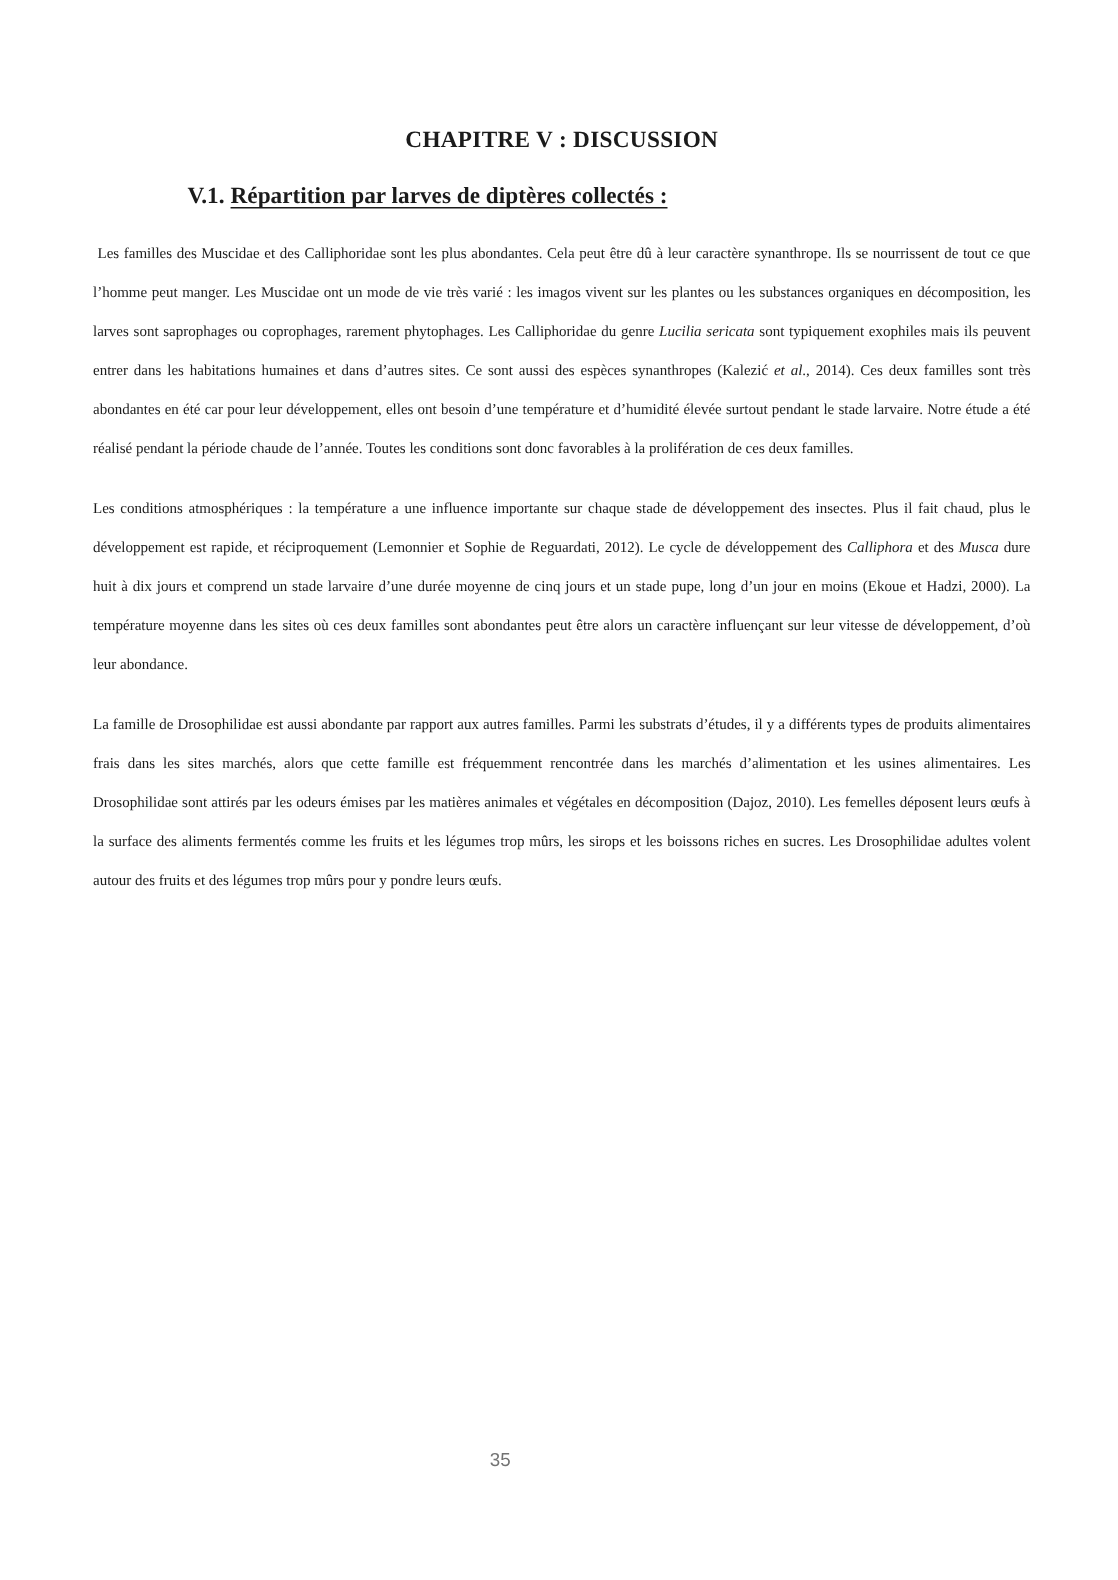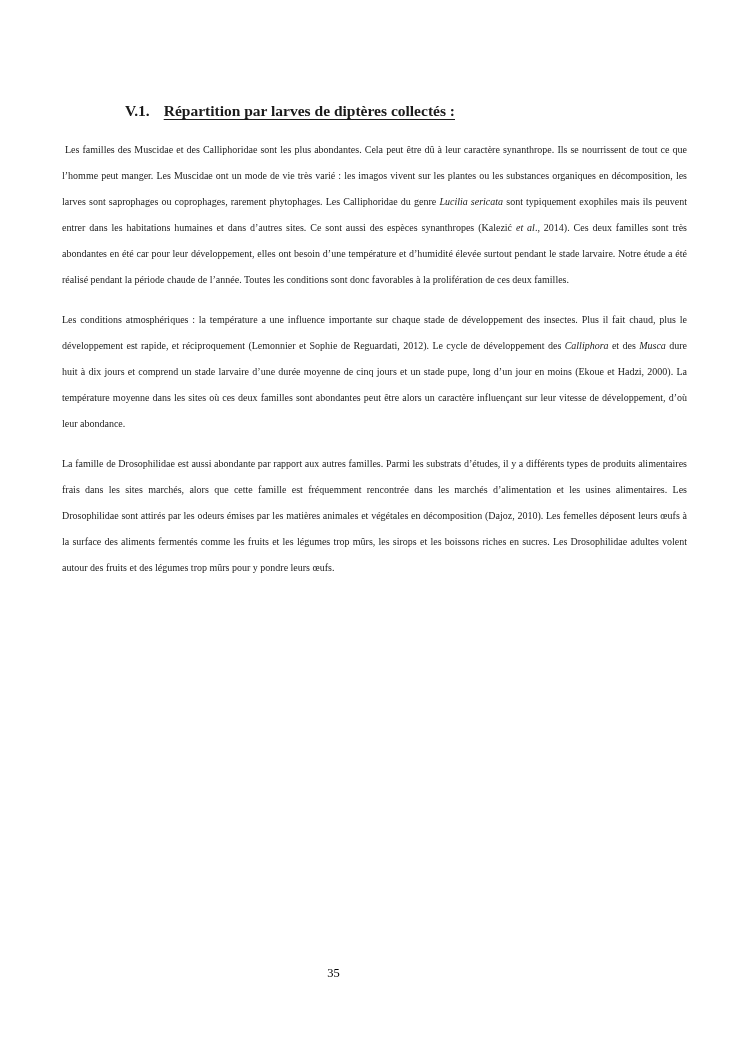--- a/index.html
+++ b/index.html
@@ -28,21 +28,21 @@
     letter-spacing: 0.2px;
   }
   .section-heading {
     margin: 17px 0 0 63px;
     font-weight: bold;
     font-size: 15.5px;
     line-height: 20px;
   }
   .section-number {
     display: inline-block;
-    margin-right: 14px;
+    margin-right: 4px;
   }
   .section-heading-text {
     text-decoration: underline;
     text-underline-offset: 3px;
   }
   .body-para {
     font-size: 10px;
     line-height: 26px;
     text-align: justify;
     margin: 14px 0 0 0;
@@ -53,29 +53,30 @@
   }
   .seg-italic {
     font-style: italic;
   }
   .footer {
     position: absolute;
     top: 966px;
     left: 0;
     width: 667px;
     text-align: center;
-    font-family: Liberation Serif, serif;
+    font-family: Liberation Sans, sans-serif;
     font-size: 12.5px;
-    color: #000000;
+    color: #737373;
   }
 </style>
 </head>
 <body>
 
 <div class="page">
+  <div class="doc-title">CHAPITRE V : DISCUSSION</div>
 
   <div class="section-heading">
     <span class="section-number">V.1.</span><span class="section-heading-text">Répartition par larves de diptères collectés :</span>
   </div>
 
   <main id="doc-body">
       <p class="body-para"><span class="seg-normal">Les familles des Muscidae et des Calliphoridae sont les plus abondantes. Cela peut être dû à leur caractère synanthrope. Ils se nourrissent de tout ce que l’homme peut manger. Les Muscidae ont un mode de vie très varié : les imagos vivent sur les plantes ou les substances organiques en décomposition, les larves sont saprophages ou coprophages, rarement phytophages. Les Calliphoridae du genre </span><span class="seg-italic">Lucilia sericata</span><span class="seg-normal"> sont typiquement exophiles mais ils peuvent entrer dans les habitations humaines et dans d’autres sites. Ce sont aussi des espèces synanthropes (Kalezić </span><span class="seg-italic">et al</span><span class="seg-normal">., 2014). Ces deux familles sont très abondantes en été car pour leur développement, elles ont besoin d’une température et d’humidité élevée surtout pendant le stade larvaire. Notre étude a été réalisé pendant la période chaude de l’année. Toutes les conditions sont donc favorables à la prolifération de ces deux familles.</span></p>
       <p class="body-para"><span class="seg-normal">Les conditions atmosphériques : la température a une influence importante sur chaque stade de développement des insectes. Plus il fait chaud, plus le développement est rapide, et réciproquement (Lemonnier et Sophie de Reguardati, 2012). Le cycle de développement des </span><span class="seg-italic">Calliphora</span><span class="seg-normal"> et des </span><span class="seg-italic">Musca</span><span class="seg-normal"> dure huit à dix jours et comprend un stade larvaire d’une durée moyenne de cinq jours et un stade pupe, long d’un jour en moins (Ekoue et Hadzi, 2000). La température moyenne dans les sites où ces deux familles sont abondantes peut être alors un caractère influençant sur leur vitesse de développement, d’où leur abondance.</span></p>
       <p class="body-para"><span class="seg-normal">La famille de Drosophilidae est aussi abondante par rapport aux autres familles. Parmi les substrats d’études, il y a différents types de produits alimentaires frais dans les sites marchés, alors que cette famille est fréquemment rencontrée dans les marchés d’alimentation et les usines alimentaires. Les Drosophilidae sont attirés par les odeurs émises par les matières animales et végétales en décomposition (Dajoz, 2010). Les femelles déposent leurs œufs à la surface des aliments fermentés comme les fruits et les légumes trop mûrs, les sirops et les boissons riches en sucres. Les Drosophilidae adultes volent autour des fruits et des légumes trop mûrs pour y pondre leurs œufs.</span></p>
     </main>

